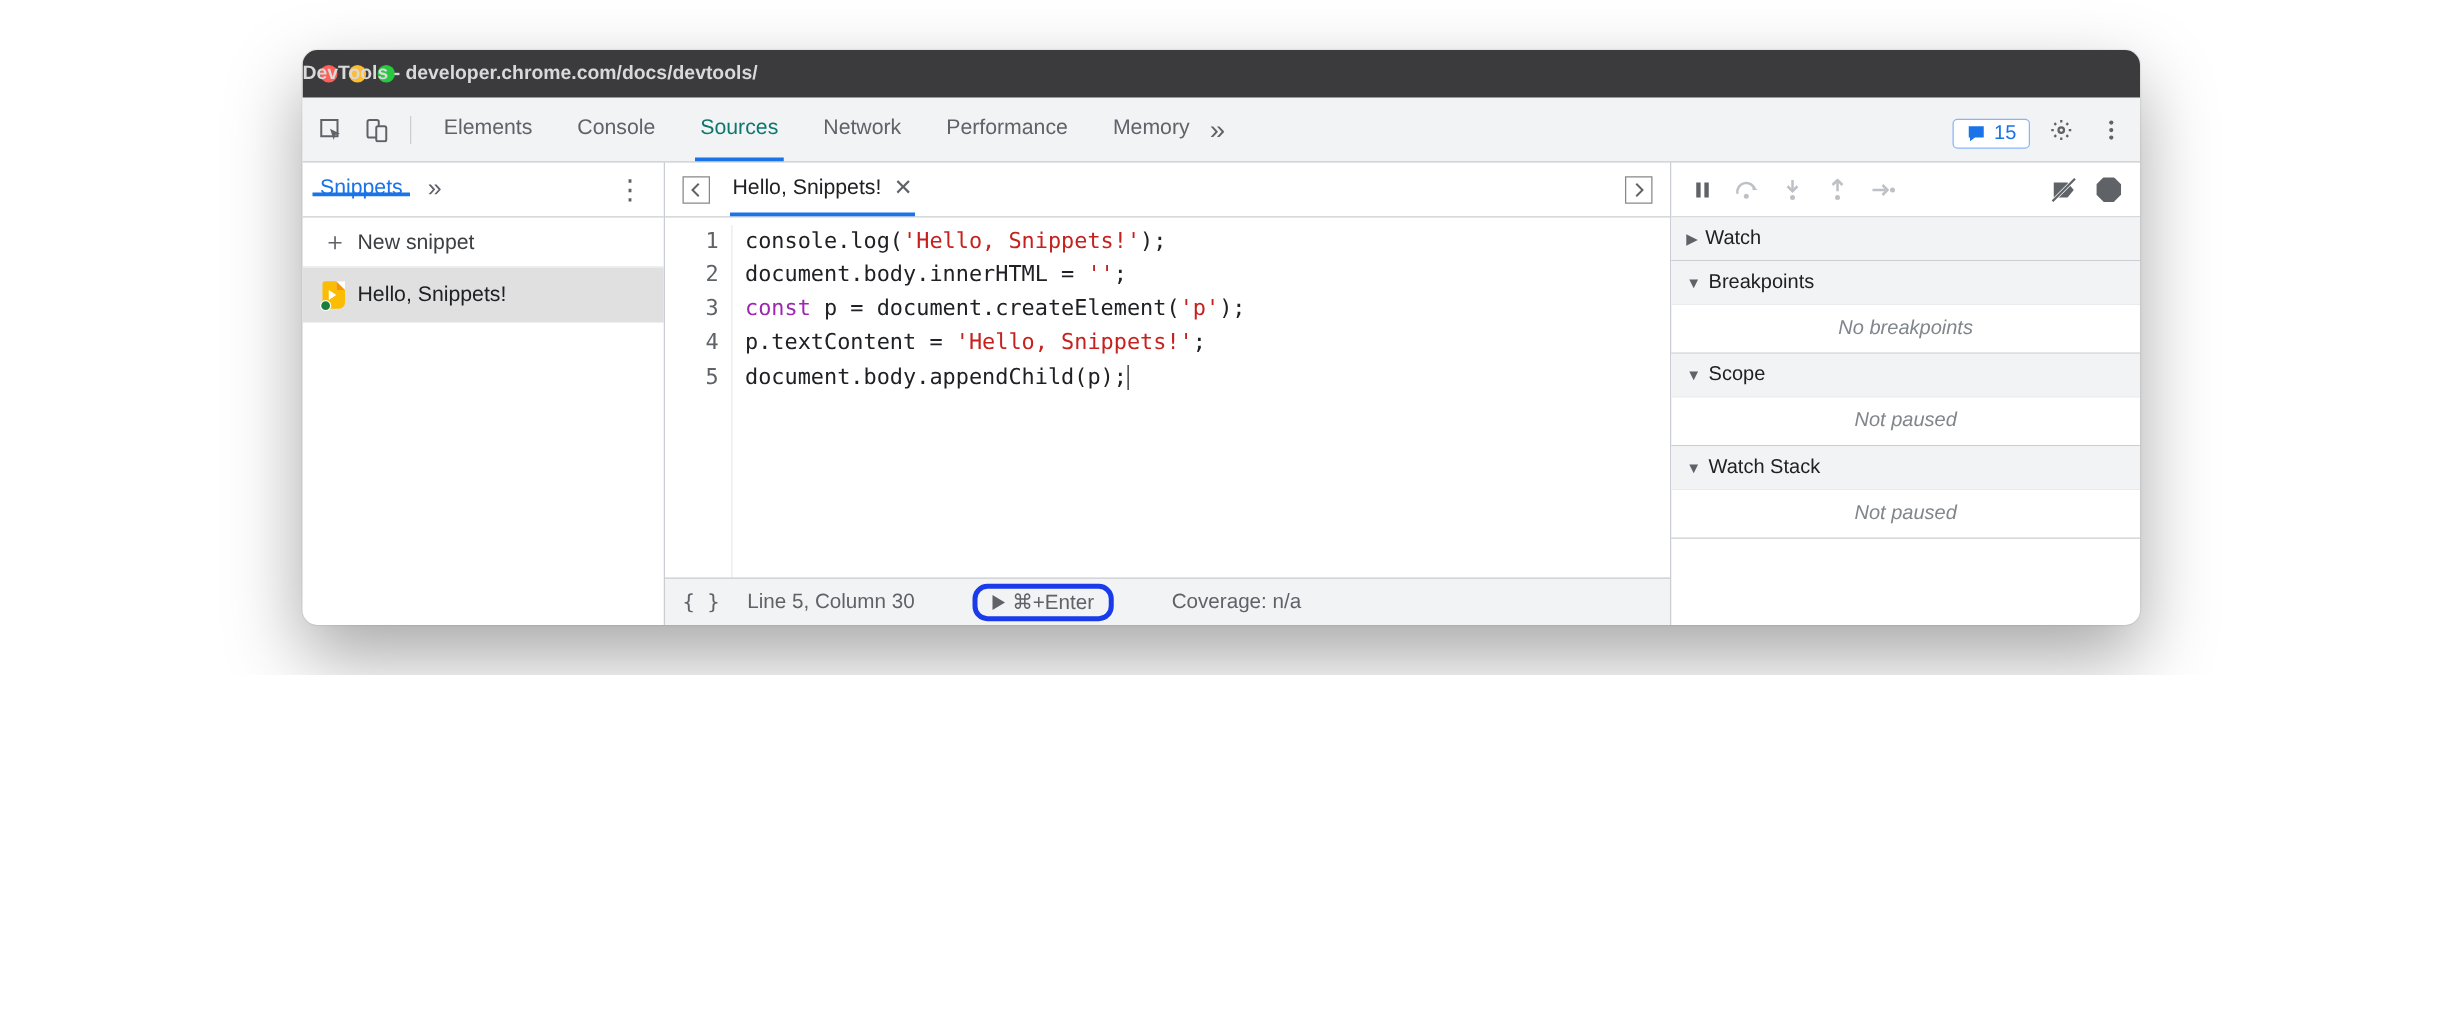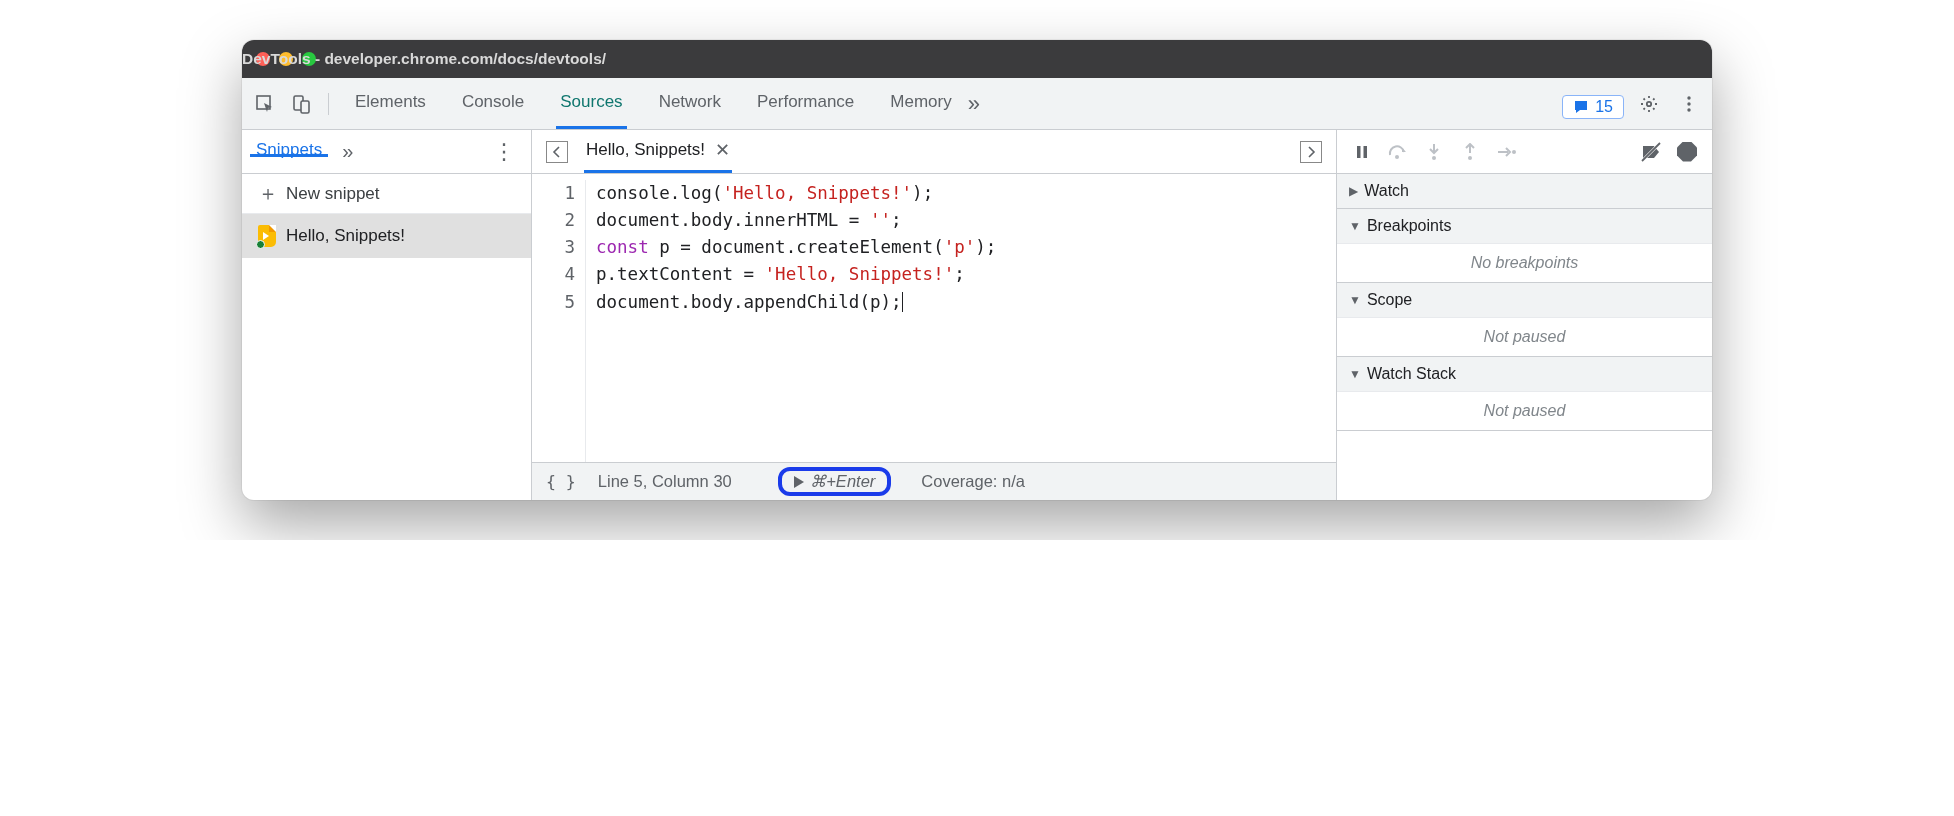--- a/index.html
+++ b/index.html
@@ -130,21 +130,21 @@
 .cursor { display: inline-block; width: 1px; height: 20px; background: #202124; vertical-align: text-bottom; }
 .status-bar {
   height: 38px; border-top: 1px solid #cacdd1; background: #f1f3f4;
   display: flex; align-items: center; padding: 0 14px; gap: 22px;
   color: #5f6368; font-size: 16.5px;
 }
 .format-btn { font-family: monospace; color: #5f6368; }
 .run-btn {
   display: flex; align-items: center; gap: 6px;
   border: 4px solid #1a3bea; border-radius: 12px;
-  padding: 1px 12px; color: #5f6368; margin-left: 24px; font-style: italic;
+  padding: 1px 12px; color: #5f6368; margin-left: 24px;
 }
 .run-play { display: inline-block; width: 0; height: 0; border-left: 10px solid #5f6368; border-top: 6px solid transparent; border-bottom: 6px solid transparent; }
 .right-pane { width: 375px; display: flex; flex-direction: column; }
 .debug-toolbar {
   height: 44px; border-bottom: 1px solid #cacdd1;
   display: flex; align-items: center; gap: 14px; padding: 0 14px;
 }
 .dbg-icon { color: #bdc1c6; font-size: 18px; display: flex; align-items: center; justify-content: center; width: 22px; }
 .dbg-icon.enabled { color: #5f6368; }
 .dbg-oct {
@@ -274,21 +274,21 @@
           </div>
         <div class="code-lines" id="codelines"><div><span>console.log(</span><span class="tok-str">'Hello, Snippets!'</span><span>);</span></div><div><span>document.body.innerHTML = </span><span class="tok-str">''</span><span>;</span></div><div><span class="tok-kw">const </span><span>p = document.createElement(</span><span class="tok-str">'p'</span><span>);</span></div><div><span>p.textContent = </span><span class="tok-str">'Hello, Snippets!'</span><span>;</span></div><div><span>document.body.appendChild(p);</span><span class="cursor"></span></div></div>
       </div>
       <div class="status-bar">
         <span class="format-btn">{ }</span>
         <span>Line 5, Column 30</span>
         <div class="run-btn">
           <span class="run-play"></span>
           <span>⌘+Enter</span>
         </div>
-        <span style="margin-left:8px;">Coverage: n/a</span>
+        <span style="margin-left:24px;">Coverage: n/a</span>
       </div>
     </div>
 
     <div class="right-pane">
       <div class="debug-toolbar">
         <div class="dbg-icon enabled">
           <svg width="16" height="16" viewBox="0 0 16 16">
               <rect x="3" y="2" width="3.5" height="12" fill="#5f6368"></rect>
               <rect x="9.5" y="2" width="3.5" height="12" fill="#5f6368"></rect>
             </svg>

